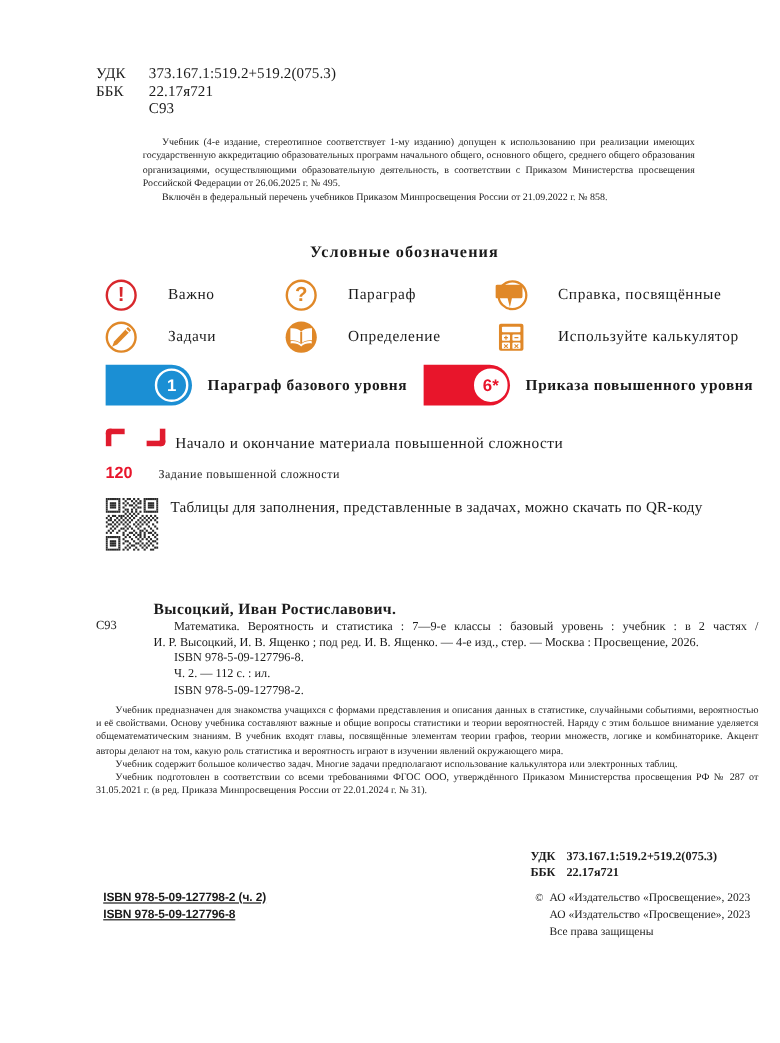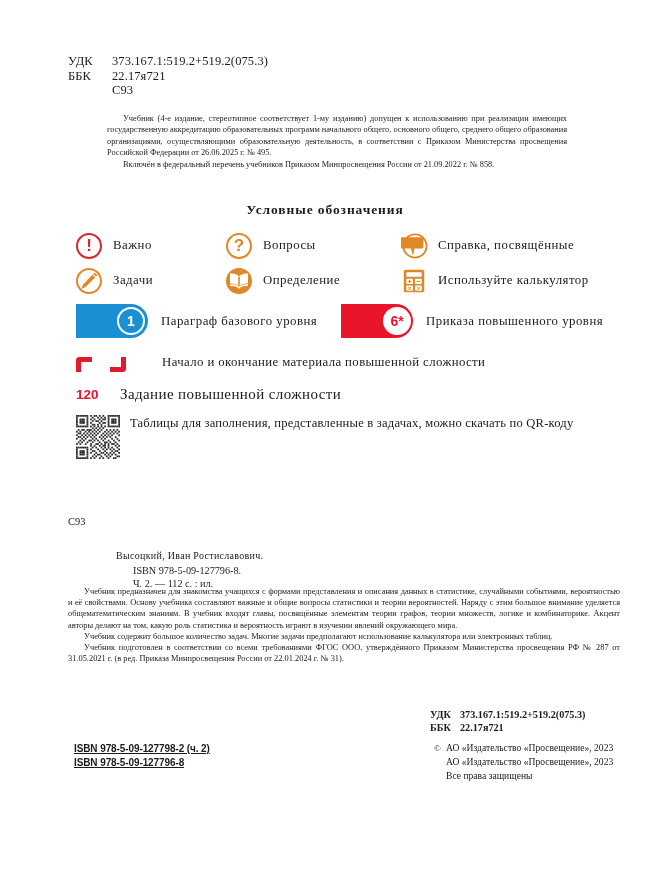--- a/index.html
+++ b/index.html
@@ -10,21 +10,21 @@
   body {
     width: 650px;
     height: 869px;
     font-family: "Liberation Serif", serif;
     color: #1b1b1b;
     position: relative;
     overflow: hidden;
   }
   .page {
     position: absolute;
-    left: 0; top: 0;
+    left: 12px; top: 0;
     width: 533px;
     height: 869px;
   }
 
   
   .class-top {
     position: absolute;
     left: 68px;
     top: 54px;
     font-size: 12.5px;
@@ -79,21 +79,21 @@
   .legend-cell {
     display: flex;
     align-items: center;
   }
   .legend-cell.c1 { width: 150px; }
   .legend-cell.c2 { width: 175px; }
   .legend-cell.c3 { width: 230px; }
   .legend-label {
     font-size: 12.8px;
     letter-spacing: 0.5px;
-    margin-left: 11px;
+    margin-left: 26px;
     white-space: nowrap;
   }
   .ico {
     width: 26px;
     height: 26px;
     flex: 0 0 26px;
     position: relative;
   }
 
   
@@ -192,30 +192,30 @@
     background: #ffffff;
     color: #e8152b;
     border-color: #ffffff;
     right: 2px;
   }
   .badge-label {
     font-size: 12.8px;
     letter-spacing: 0.5px;
     margin-left: 13px;
     white-space: nowrap;
+    font-weight: bold;
   }
 
   
   .brackets-row {
     position: absolute;
     left: 76px;
     top: 355px;
     display: flex;
-    align-items: flex-start;
-    gap: 28px;
+    align-items: flex-end;
   }
   .brackets {
     position: relative;
     width: 56px;
     height: 22px;
     flex: 0 0 56px;
   }
   .bk {
     position: absolute;
     width: 16px;
@@ -251,21 +251,21 @@
   }
   .num-badge {
     width: 44px;
     flex: 0 0 44px;
     font-family: "Liberation Sans", sans-serif;
     font-weight: bold;
     font-size: 13.5px;
     color: #e8152b;
   }
   .num-label {
-    font-size: 15px;
+    font-size: 10px;
     letter-spacing: 0.4px;
     white-space: nowrap;
   }
 
   
   .qr-row {
     position: absolute;
     left: 76px;
     top: 415px;
     display: flex;
@@ -300,25 +300,24 @@
     position: absolute;
     left: 0;
     top: 14px;
     font-size: 10.4px;
   }
   .biblio-body {
     margin-left: 48px;
     width: 504px;
   }
   .biblio-author {
-    font-weight: normal;
-    font-size: 10px;
+    font-weight: bold;
+    font-size: 13px;
     letter-spacing: 0.3px;
     margin-bottom: 1px;
-    margin-top: 48px;
   }
   .biblio-desc {
     text-align: justify;
     text-indent: 17px;
     font-size: 10.2px;
     line-height: 13.2px;
   }
   .biblio-isbn {
     padding-left: 17px;
     font-size: 10.2px;
@@ -418,21 +417,21 @@
           <div class="ico-glyph">!</div>
         </div>
         <div class="legend-label">Важно</div>
       </div>
 
       <div class="legend-cell c2">
         <div class="ico">
           <div class="ico-ring orange"></div>
           <div class="ico-glyph orange">?</div>
         </div>
-        <div class="legend-label">Вопросы</div>
+        <div class="legend-label">Параграф</div>
       </div>
 
       <div class="legend-cell c3">
         <div class="ico">
           <svg class="bubble-wrap" viewBox="0 0 28 26">
             <circle cx="14" cy="13" r="11.6" fill="none" stroke="#e08828" stroke-width="1.9"></circle>
             <path d="M1.2 4.2 h19.6 a1.6 1.6 0 0 1 1.6 1.6 v8.2 a1.6 1.6 0 0 1 -1.6 1.6 h-7.2 l-1.7 7.4 -1.9 -7.4 h-8.8 a1.6 1.6 0 0 1 -1.6 -1.6 v-8.2 a1.6 1.6 0 0 1 1.6 -1.6 z" fill="#e08828"></path>
           </svg>
         </div>
         <div class="legend-label">Справка, посвящённые</div>
@@ -816,22 +815,24 @@
           <rect x="22" y="24" width="1" height="1"></rect>
       </g>
     </svg>
     <div class="qr-label">Таблицы для заполнения, представленные в задачах, можно скачать по QR-коду</div>
   </div>
 
   <div class="biblio">
     <div class="biblio-key">С93</div>
     <div class="biblio-body">
       <div class="biblio-author">Высоцкий, Иван Ростиславович.</div>
+      <div class="biblio-desc">Математика. Вероятность и статистика : 7—9-е классы : базовый уровень : учебник : в 2 частях / И.&nbsp;Р.&nbsp;Высоцкий, И.&nbsp;В.&nbsp;Ященко ; под ред. И.&nbsp;В.&nbsp;Ященко. — 4-е изд., стер. — Москва : Просвещение, 2026.</div>
       <div class="biblio-isbn">ISBN 978-5-09-127796-8.</div>
       <div class="biblio-isbn">Ч. 2. — 112 с. : ил.</div>
+      <div class="biblio-isbn">ISBN 978-5-09-127798-2.</div>
     </div>
   </div>
 
   <div class="annot">
     <p>Учебник предназначен для знакомства учащихся с формами представления и описания данных в статистике, случайными событиями, вероятностью и её свойствами. Основу учебника составляют важные и общие вопросы статистики и теории вероятностей. Наряду с этим большое внимание уделяется общематематическим знаниям. В учебник входят главы, посвящённые элементам теории графов, теории множеств, логике и комбинаторике. Акцент авторы делают на том, какую роль статистика и вероятность играют в изучении явлений окружающего мира.</p>
     <p>Учебник содержит большое количество задач. Многие задачи предполагают использование калькулятора или электронных таблиц.</p>
     <p>Учебник подготовлен в соответствии со всеми требованиями ФГОС ООО, утверждённого Приказом Министерства просвещения РФ № 287 от 31.05.2021 г. (в ред. Приказа Минпросвещения России от 22.01.2024 г. № 31).</p>
   </div>
 
   <div class="class-bottom">

